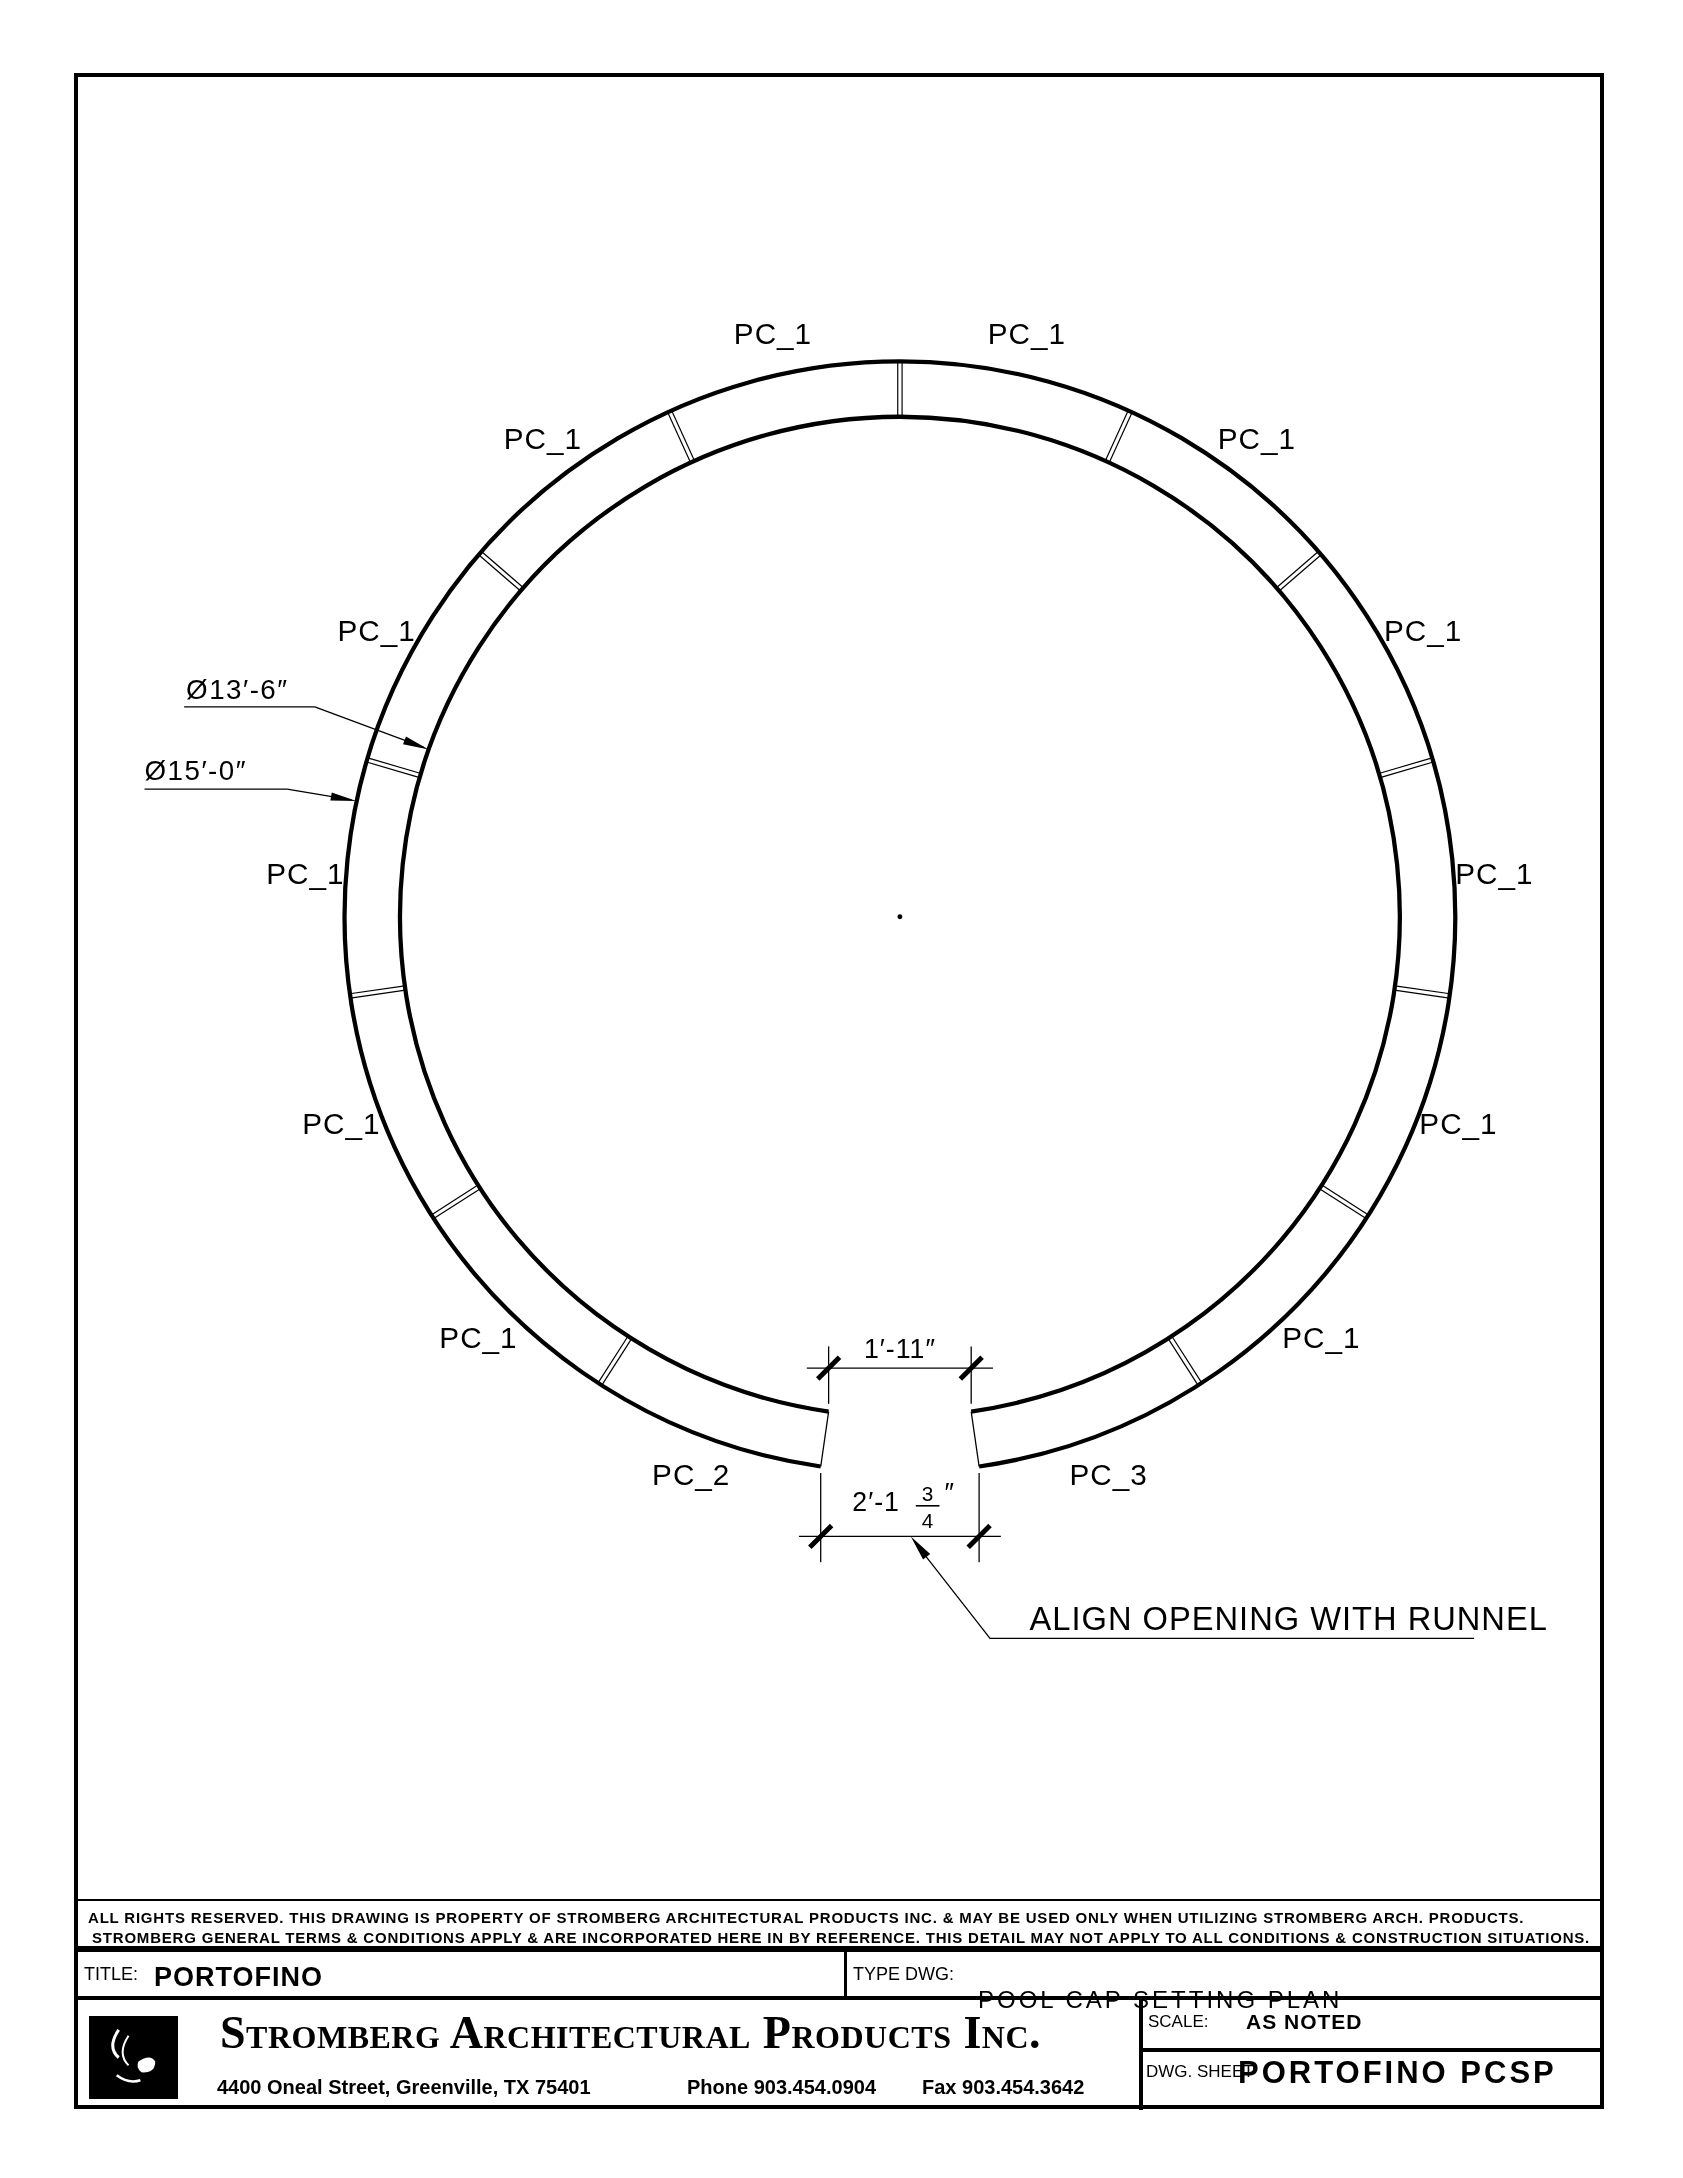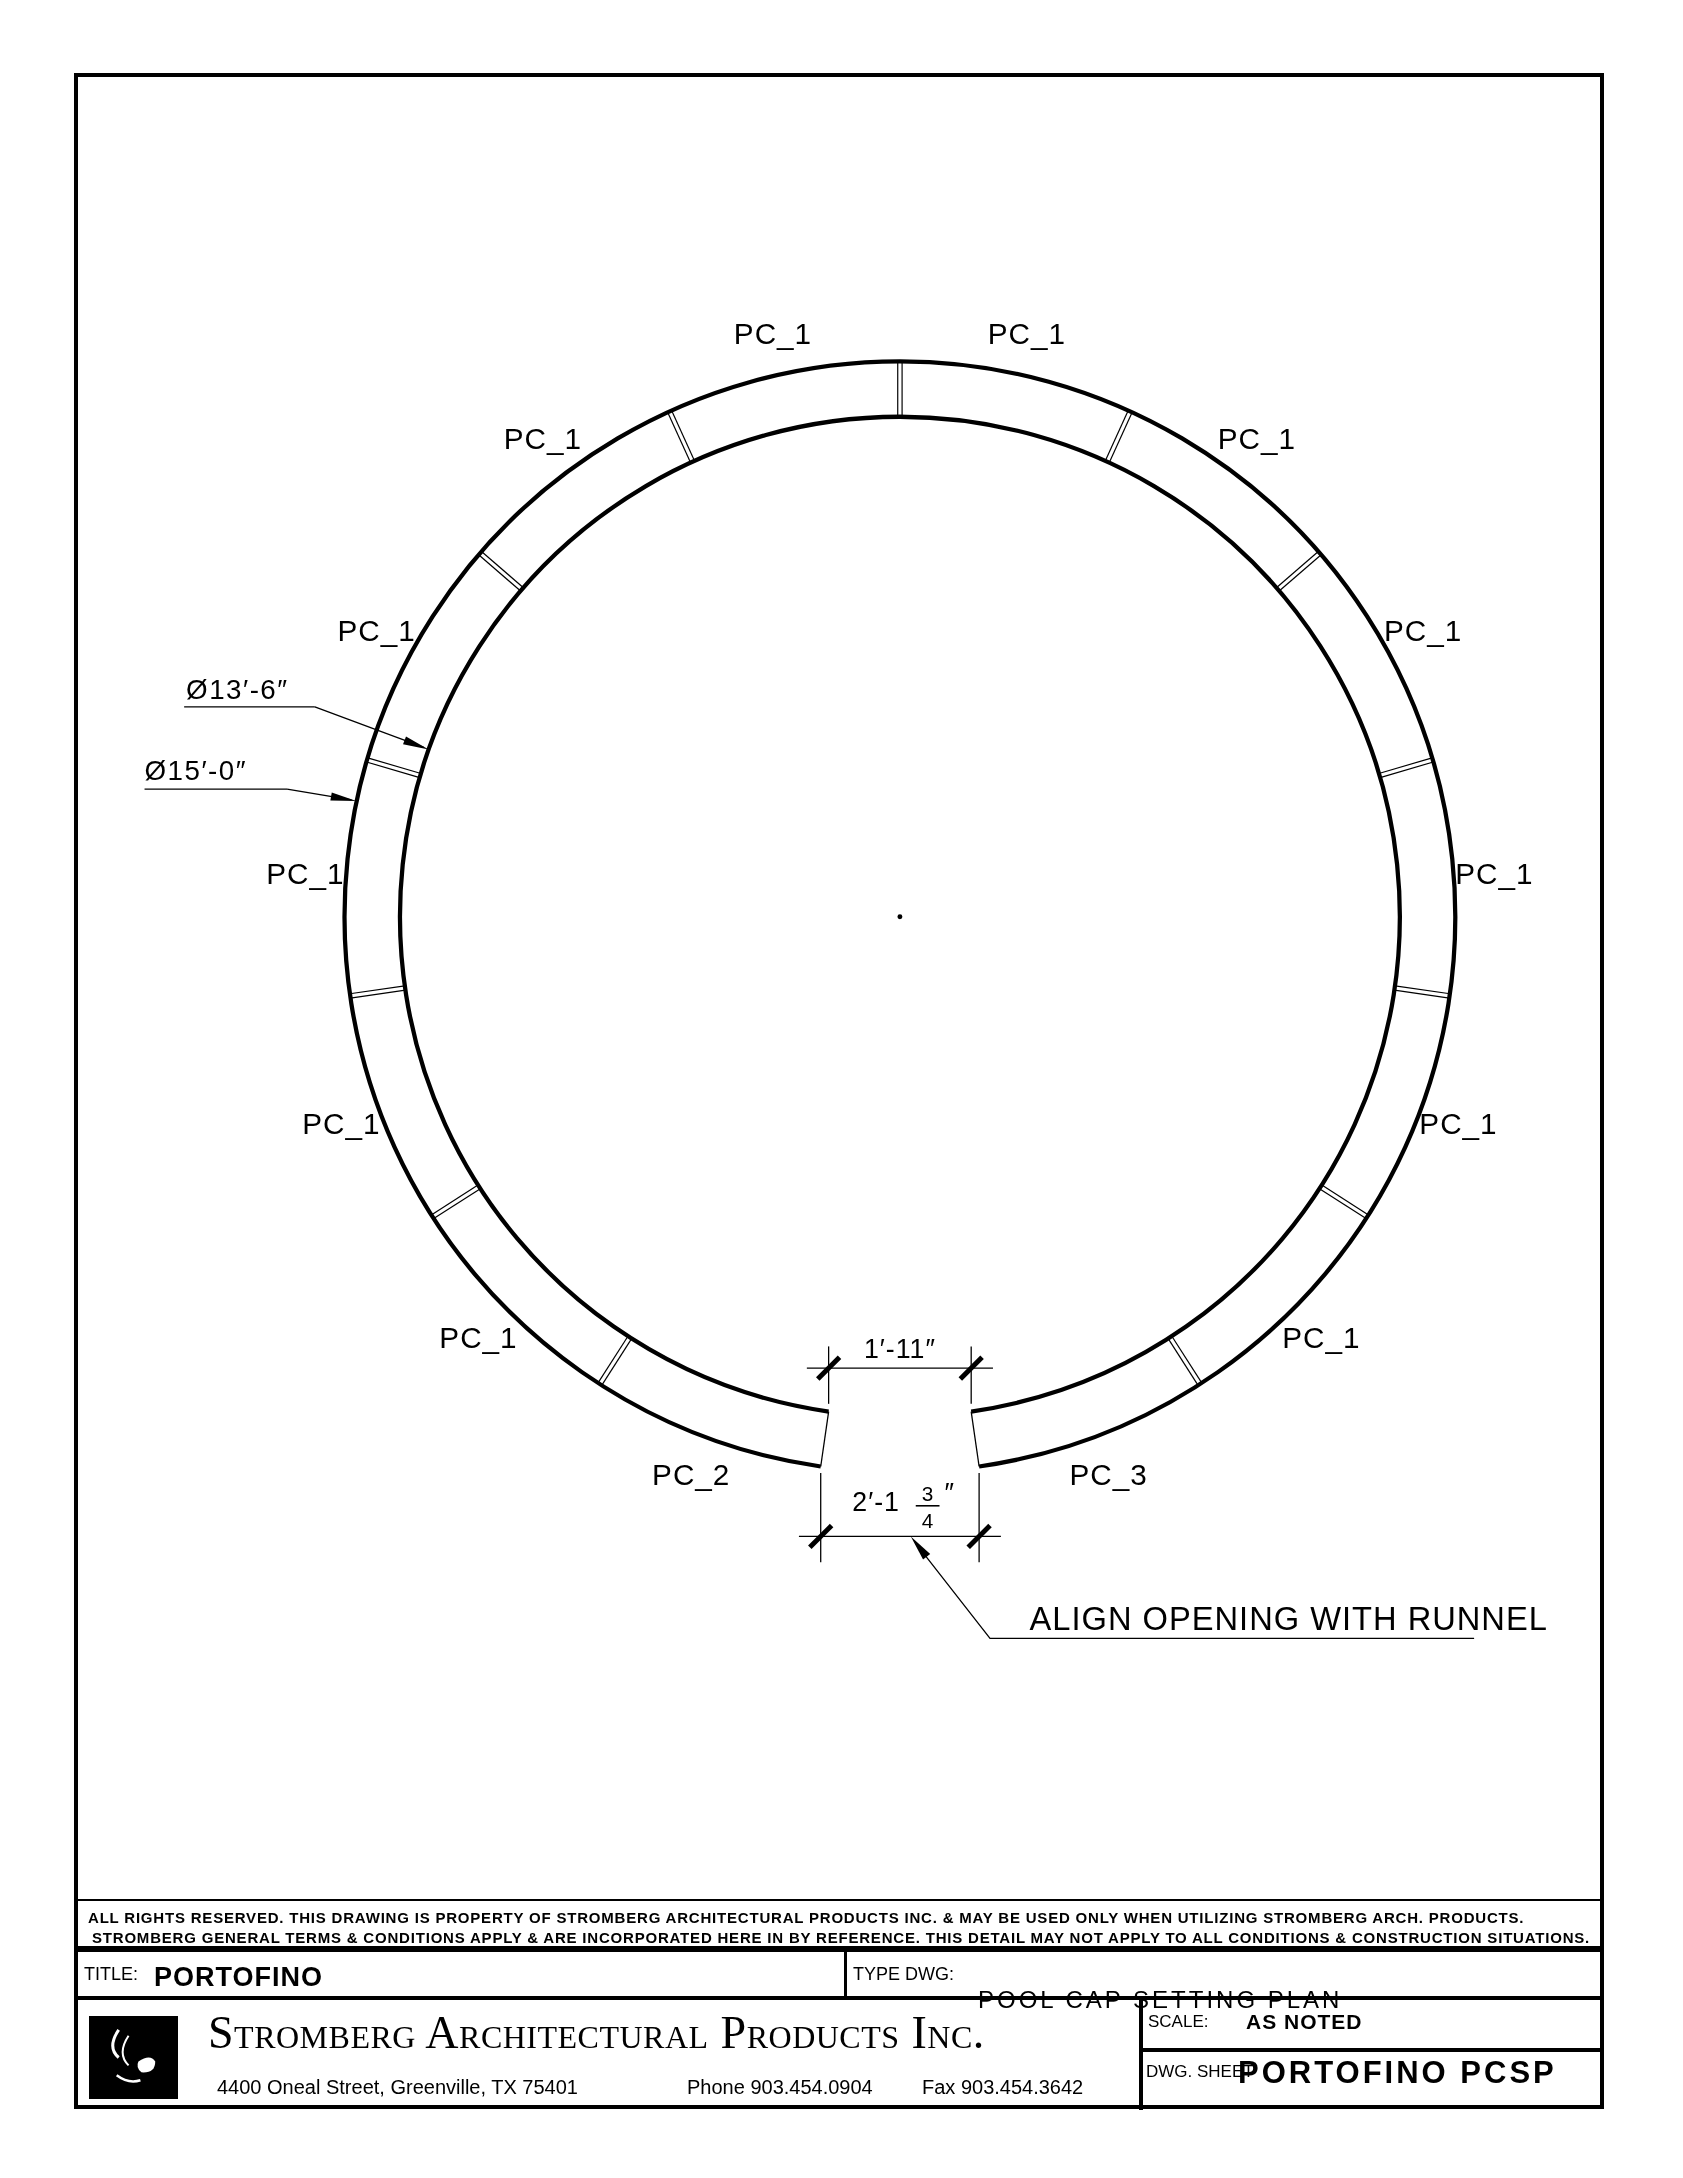--- a/index.html
+++ b/index.html
@@ -16,21 +16,21 @@
   .f28{font-size:28px;letter-spacing:1.5px;}
   .f30{font-size:30px;letter-spacing:1px;}
   .f33{font-size:33px;letter-spacing:1px;}
   .legal{font-weight:bold;font-size:15px;letter-spacing:0.8px;}
   .lbl{font-size:18px;}
   .lbl-sm{font-size:17px;}
   .val{font-size:27px;font-weight:bold;letter-spacing:1px;}
   .val-sp{font-size:24px;font-weight:normal;letter-spacing:3px;margin-top:24px;}
   .company{font-family:"Liberation Serif",serif;font-variant:small-caps;
            font-size:46px;letter-spacing:0.5px;}
-  .addr{font-size:20px;font-weight:normal;}
+  .addr{font-size:20px;font-weight:bold;}
   .scaleval{font-size:21px;font-weight:bold;letter-spacing:1px;}
   .sheetval{font-size:31px;font-weight:bold;letter-spacing:3px;}
   .logo{position:absolute;left:89px;top:2016px;width:89px;height:83px;background:#000;}
 </style>
 </head>
 <body>
 
 <div class="page">
 
   <div class="pageborder"></div>
@@ -154,21 +154,21 @@
   <div class="hline" style="left:74px;top:1996px;width:1530px;height:4px;"></div>
 
   <div class="logo">
     <svg width="89" height="83" viewBox="0 0 90 84">
       <path d="M30,14 Q18,32 30,42" stroke="#fff" stroke-width="3" fill="none"></path>
       <path d="M40,20 Q28,38 40,50" stroke="#fff" stroke-width="2" fill="none"></path>
       <path d="M50,46 q12,-8 17,0 q0,12 -14,11 q-6,-5 -3,-11 z" fill="#fff"></path>
       <path d="M28,60 q12,9 24,5" stroke="#fff" stroke-width="2.5" fill="none"></path>
     </svg>
   </div>
-  <div class="abs company" style="left:208px;top:2006px;">Stromberg Architectural Products Inc.</div>
+  <div class="abs company" style="left:220px;top:2006px;font-weight:bold;">Stromberg Architectural Products Inc.</div>
   <div class="abs addr" style="left:217px;top:2076px;">4400 Oneal Street, Greenville, TX  75401</div>
   <div class="abs addr" style="left:687px;top:2076px;">Phone 903.454.0904</div>
   <div class="abs addr" style="left:922px;top:2076px;">Fax 903.454.3642</div>
 
   <div class="vline" style="left:1139px;top:2000px;width:4px;height:110px;"></div>
   <div class="abs lbl-sm" style="left:1148px;top:2012px;">SCALE:</div>
   <div class="abs scaleval" style="left:1230px;top:2010px;margin-left:16px;">AS NOTED</div>
   <div class="hline" style="left:1139px;top:2048px;width:465px;height:4px;"></div>
   <div class="abs lbl-sm" style="left:1146px;top:2062px;">DWG. SHEET</div>
   <div class="abs sheetval" style="left:1238px;top:2055px;">PORTOFINO PCSP</div>

